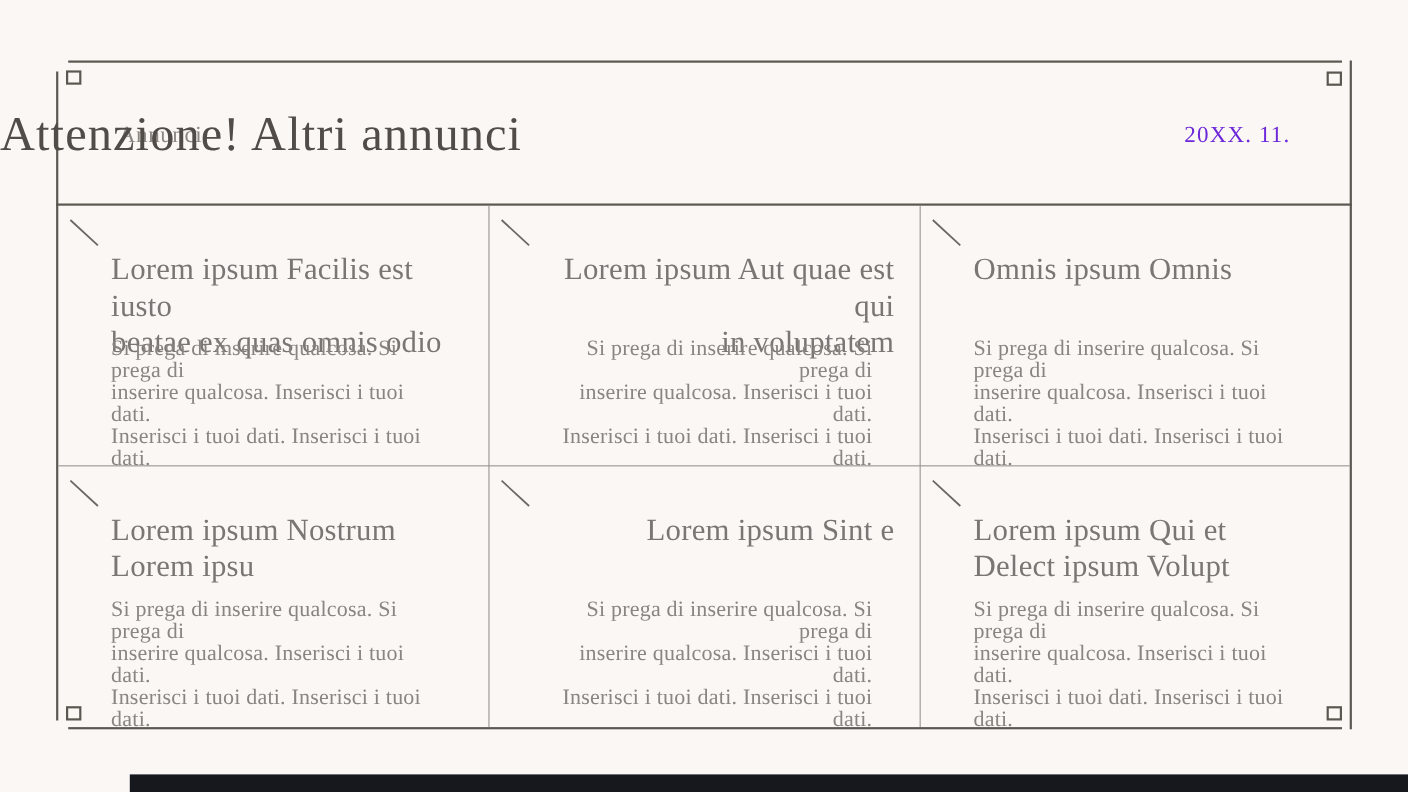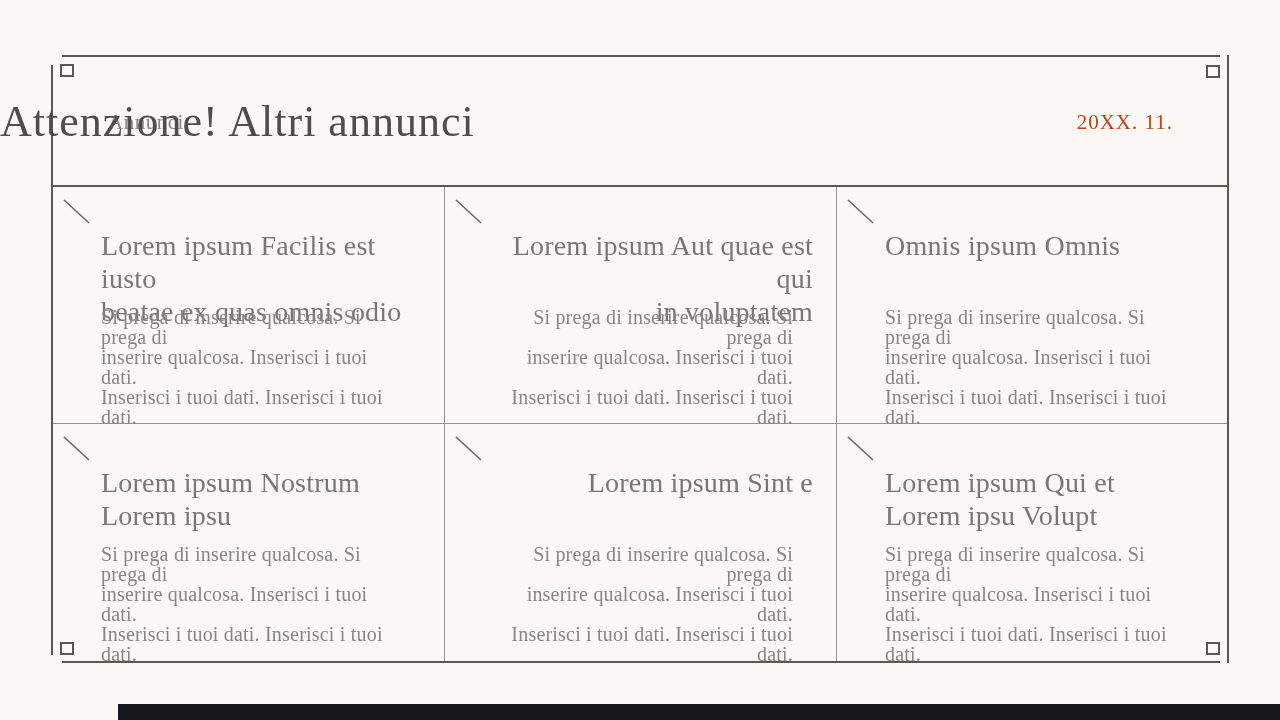--- a/index.html
+++ b/index.html
@@ -46,21 +46,21 @@
     position: absolute; left: 108px; top: 110px;
     font-size: 21px; letter-spacing: 0.5px; color: #8d8884;
   }
   .slide-title {
     position: absolute; left: 0; top: 96px; width: 1280px;
     text-align: left;
     font-size: 44px; letter-spacing: 1px; color: #514c48;
   }
   .slide-date {
     position: absolute; right: 107px; top: 110px;
-    font-size: 21px; letter-spacing: 1px; color: #c2410c;
+    font-size: 21px; letter-spacing: 1px; color: #6d28d9;
   }
 
   
   .card { position: absolute; width: 391px; height: 236px; }
   .card-r1 { top: 187px; }
   .card-r2 { top: 424px; }
   .card-c1 { left: 53px; }
   .card-c2 { left: 445px; text-align: right; }
   .card-c3 { left: 837px; }
 
@@ -183,21 +183,21 @@
       <span>Inserisci i tuoi dati. Inserisci i tuoi dati.</span>
     </div>
   </div>
 
   <div class="card card-r2 card-c3">
     <svg class="diag" width="28" height="26">
         <line x1="1" y1="1" x2="26" y2="24" stroke="#6b6662" stroke-width="1.6"></line>
       </svg>
     <div class="card-title">
       <span>Lorem ipsum Qui et</span>
-      <span>Lorem ipsu Volupt</span>
+      <span>Delect ipsum Volupt</span>
     </div>
     <div class="card-body">
       <span>Si prega di inserire qualcosa. Si prega di</span>
       <span>inserire qualcosa. Inserisci i tuoi dati.</span>
       <span>Inserisci i tuoi dati. Inserisci i tuoi dati.</span>
     </div>
   </div>
 
   <div class="accent-bar"></div>
 

